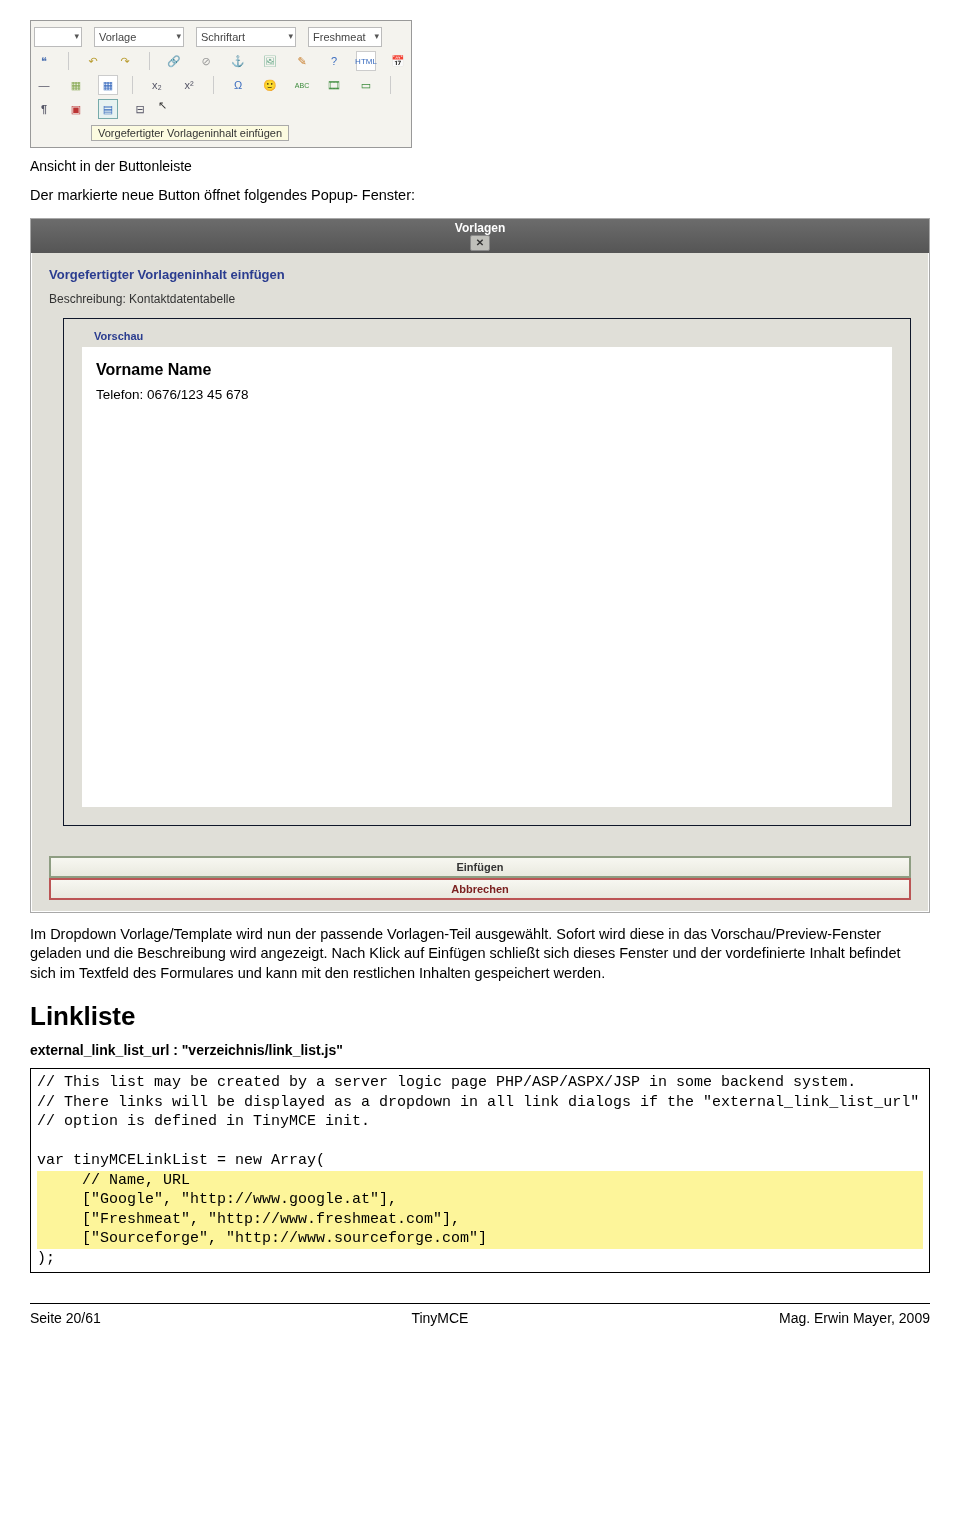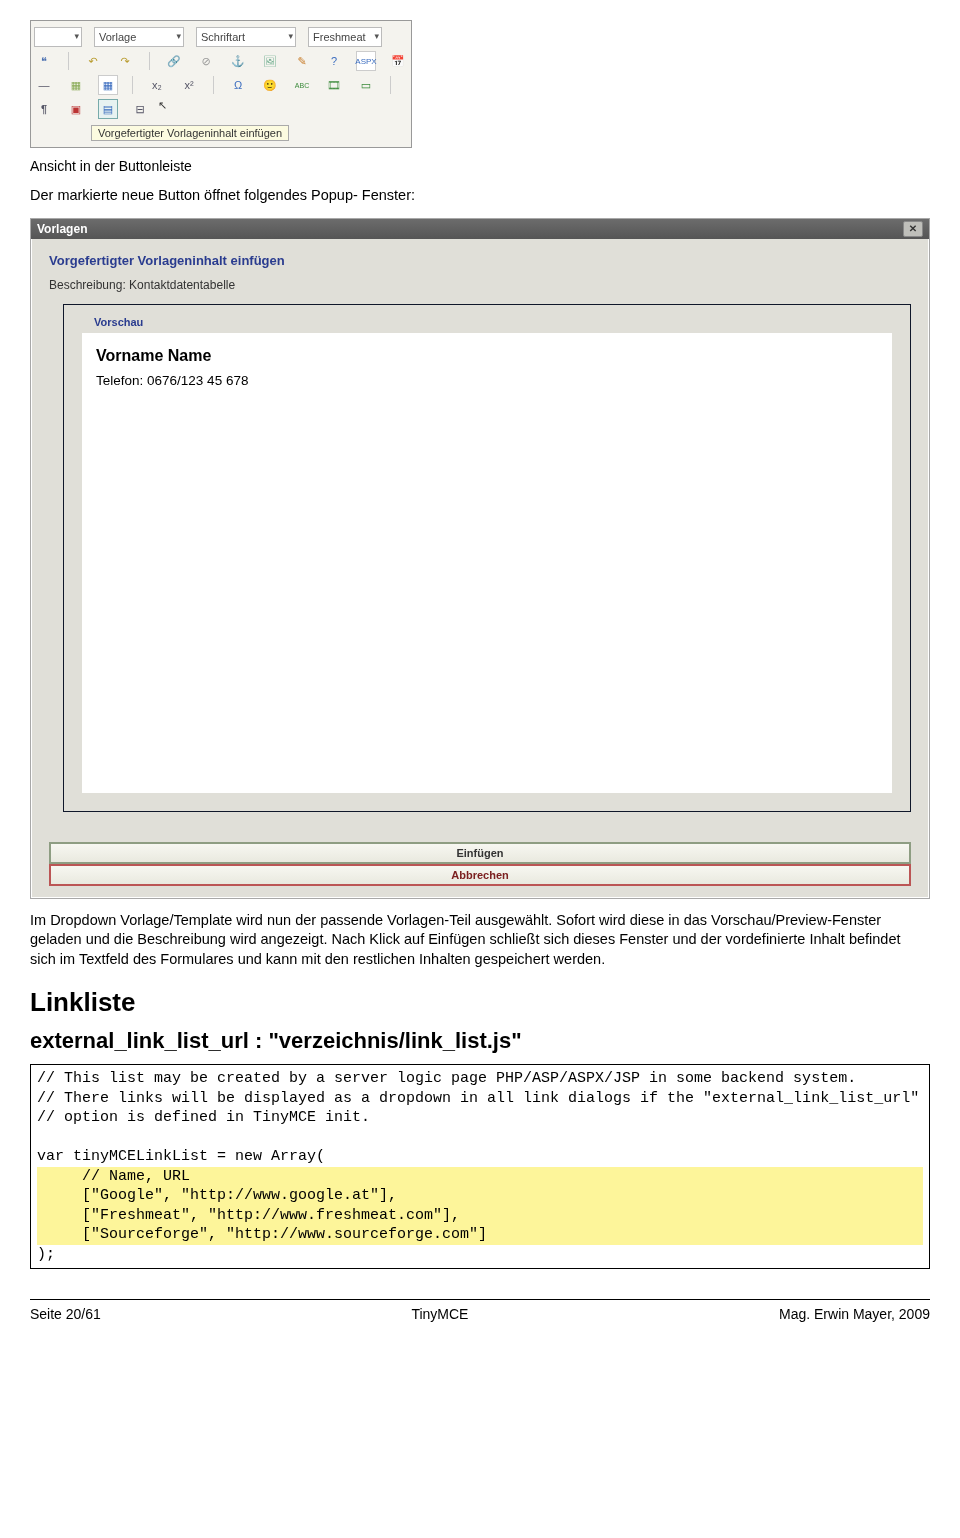--- a/index.html
+++ b/index.html
@@ -74,21 +74,21 @@
     background: #e0dfd8;
     box-shadow: 0 0 0 1px #fff inset;
     margin: 10px 0;
   }
   .dlg-title {
     background: linear-gradient(#6c6c6c,#555);
     color: #fff;
     font-weight: bold;
     font-size: 12px;
     padding: 2px 6px;
-    display: flex; justify-content: space-between; align-items: center;
+    display: flex; justify-content: space-between; align-items: center; flex-direction: column;
   }
   .dlg-close {
     background: #bfbfba; border: 1px solid #888; color: #333;
     width: 18px; height: 14px; font-size: 10px; line-height: 12px;
     display: flex; align-items: center; justify-content: center;
     border-radius: 2px;
   }
   .dlg-body { padding: 10px 18px 12px 18px; }
   .dlg-heading {
     color: #2a3c8f;
@@ -159,21 +159,21 @@
   }
   .dlg-btn.cancel { border-color: #b55; color: #7b2020; }
 
   h2.section {
     font-size: 26px;
     font-weight: bold;
     margin: 18px 0 4px 0;
     font-family: Arial, sans-serif;
   }
   h3.subsection {
-    font-size: 22px;
+    font-size: 14px;
     font-weight: bold;
     margin: 10px 0 10px 0;
     font-family: Arial, sans-serif;
   }
   .code-box {
     border: 1px solid #000;
     font-family: "Courier New", monospace;
     font-size: 15px;
     line-height: 1.3;
     padding: 4px 6px;
@@ -207,21 +207,21 @@
     <span class="tb-sep"></span>
     <span class="tb-ico" style="color:#b89b2e">↶</span>
     <span class="tb-ico" style="color:#b89b2e">↷</span>
     <span class="tb-sep"></span>
     <span class="tb-ico" style="color:#5a7">🔗</span>
     <span class="tb-ico" style="color:#999">⊘</span>
     <span class="tb-ico" style="color:#5577aa">⚓</span>
     <span class="tb-ico" style="color:#6a8">🖼</span>
     <span class="tb-ico" style="color:#c97f2e">✎</span>
     <span class="tb-ico" style="color:#3a6cbf">?</span>
-    <span class="tb-ico colored" style="font-size:8px;color:#3a6cbf">ASPX</span>
+    <span class="tb-ico colored" style="font-size:8px;color:#3a6cbf">HTML</span>
     <span class="tb-ico" style="color:#666">📅</span>
   </div>
   <div class="tb-row">
     <span class="tb-ico">—</span>
     <span class="tb-ico" style="color:#8a5">▦</span>
     <span class="tb-ico colored" style="color:#3a6cbf">▦</span>
     <span class="tb-sep"></span>
     <span class="tb-ico">x₂</span>
     <span class="tb-ico">x²</span>
     <span class="tb-sep"></span>

